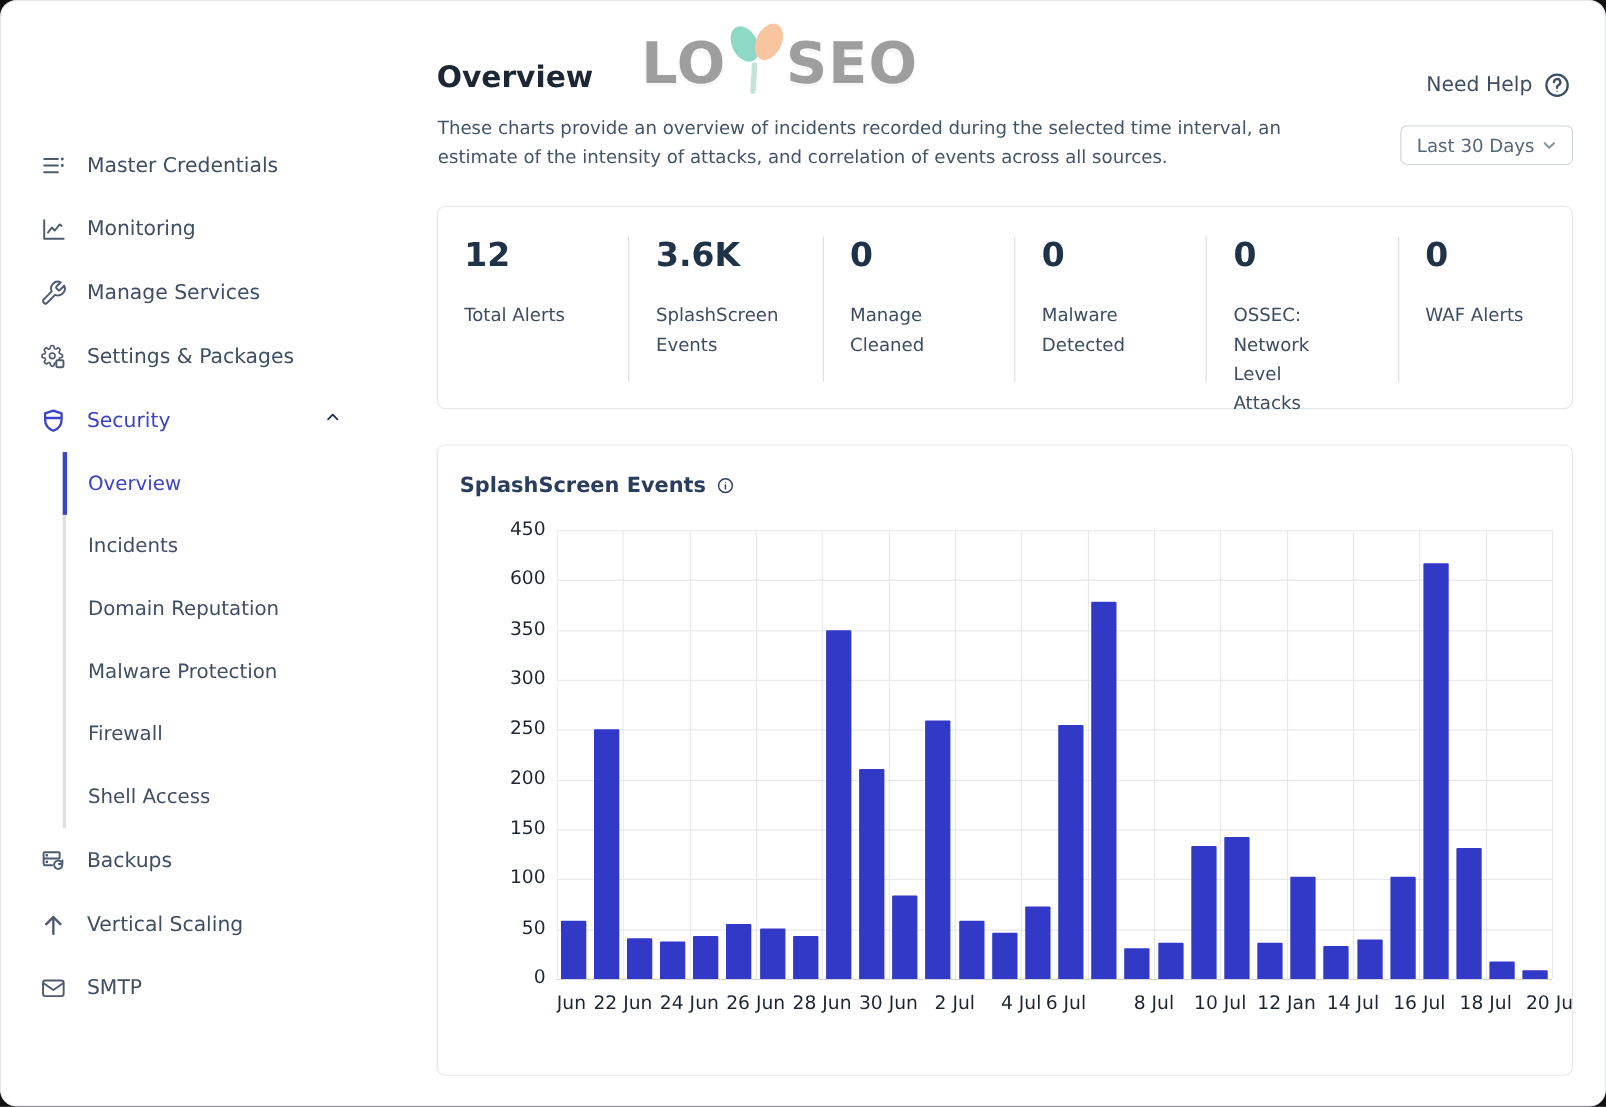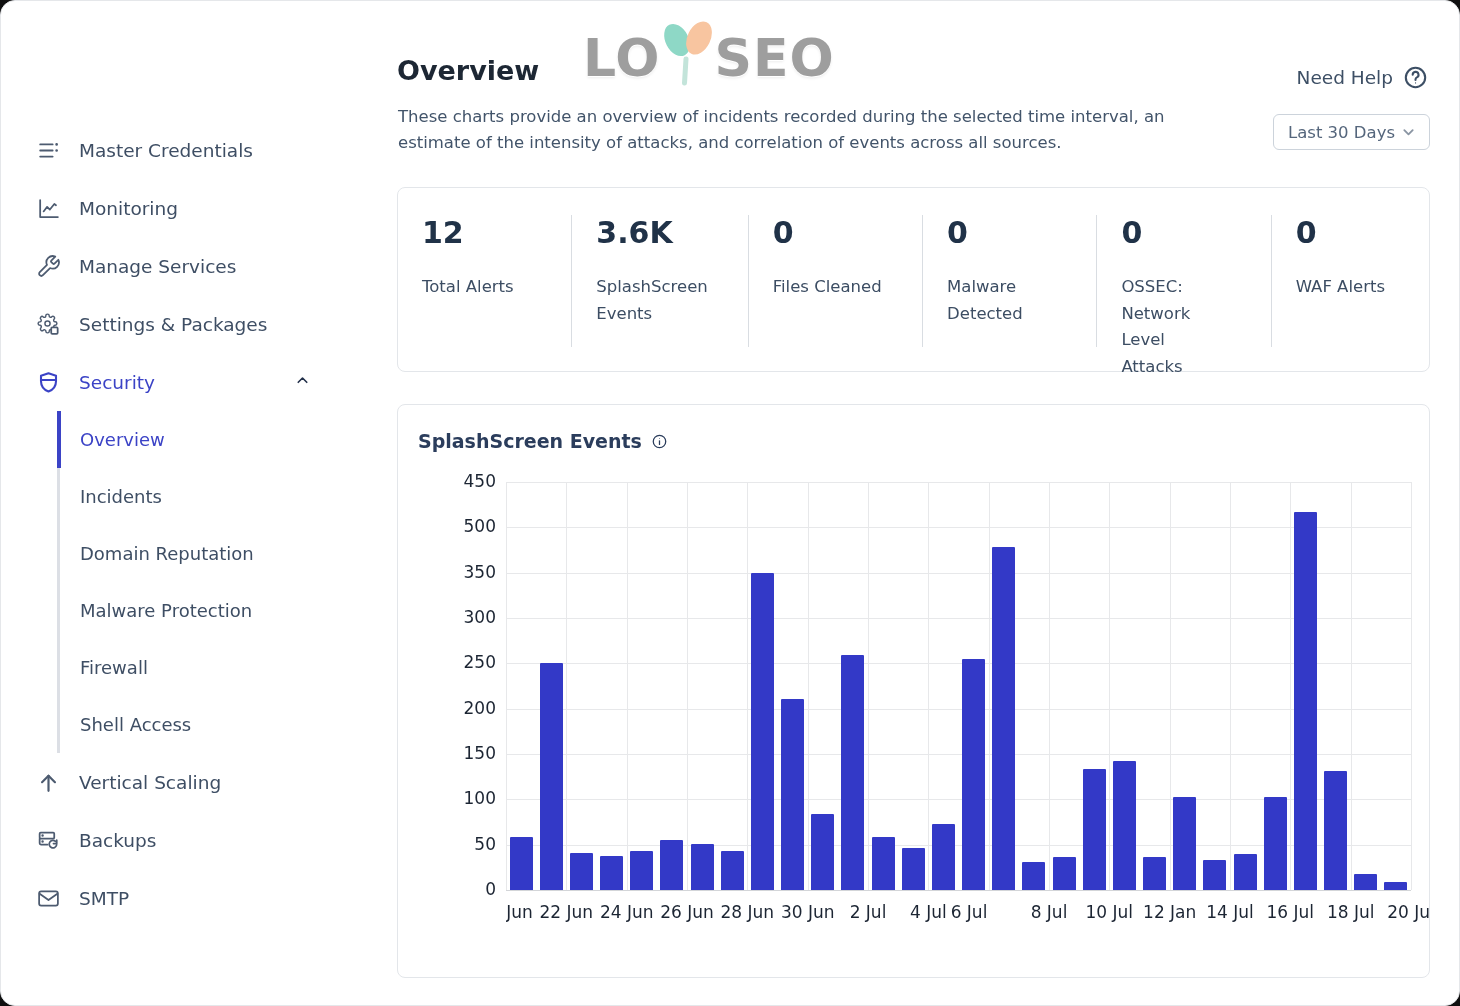--- a/index.html
+++ b/index.html
@@ -153,39 +153,39 @@
       <div class="sub-item">
         <span>Firewall</span>
       </div>
       <div class="sub-item">
         <span>Shell Access</span>
       </div>
     </div>
 
     <div class="nav-item">
       <span class="ico">
-        <svg viewBox="0 0 24 24" style="stroke-width:2.1">
-            <path d="M12 20V5.5"></path>
-            <path d="M5.8 11.7L12 5.5l6.2 6.2"></path>
-          </svg>
-      </span>
-      <span>Vertical Scaling</span>
-    </div>
-
-    <div class="nav-item">
-      <span class="ico">
         <svg viewBox="0 0 24 24">
             <rect x="3.5" y="4.5" width="14" height="5.6" rx="1"></rect>
             <path d="M3.5 10.1v4.6a1.2 1.2 0 0 0 1.2 1.2h6.3"></path>
             <path d="M6.3 7.3h.01M6.3 13h.01" stroke-width="2.4"></path>
             <path d="M19.8 16.2a3.6 3.6 0 1 1-1.1-3.4"></path>
             <path d="M19.9 11.7v3.2h-3.1"></path>
           </svg>
       </span>
       <span>Backups</span>
+    </div>
+
+    <div class="nav-item">
+      <span class="ico">
+        <svg viewBox="0 0 24 24" style="stroke-width:2.1">
+            <path d="M12 20V5.5"></path>
+            <path d="M5.8 11.7L12 5.5l6.2 6.2"></path>
+          </svg>
+      </span>
+      <span>Vertical Scaling</span>
     </div>
 
     <div class="nav-item">
       <span class="ico">
         <svg viewBox="0 0 24 24">
             <rect x="3" y="5.2" width="18" height="13.6" rx="2"></rect>
             <path d="M3.5 7.5l8.5 6 8.5-6"></path>
           </svg>
       </span>
       <span>SMTP</span>
@@ -228,21 +228,21 @@
       <div class="stat">
         <div class="stat-value">12</div>
         <div class="stat-label">Total Alerts</div>
       </div>
       <div class="stat">
         <div class="stat-value">3.6K</div>
         <div class="stat-label">SplashScreen Events</div>
       </div>
       <div class="stat">
         <div class="stat-value">0</div>
-        <div class="stat-label">Files Cleaned</div>
+        <div class="stat-label">Manage Cleaned</div>
       </div>
       <div class="stat">
         <div class="stat-value">0</div>
         <div class="stat-label">Malware Detected</div>
       </div>
       <div class="stat">
         <div class="stat-value">0</div>
         <div class="stat-label">OSSEC: Network Level Attacks</div>
       </div>
       <div class="stat">
@@ -263,21 +263,21 @@
       <div class="chart-zone">
         <div class="ycol">
             <div class="ytick" style="top:397.0px">0</div>
             <div class="ytick" style="top:351.7px">50</div>
             <div class="ytick" style="top:306.3px">100</div>
             <div class="ytick" style="top:261.0px">150</div>
             <div class="ytick" style="top:215.7px">200</div>
             <div class="ytick" style="top:170.3px">250</div>
             <div class="ytick" style="top:125.0px">300</div>
             <div class="ytick" style="top:79.7px">350</div>
-            <div class="ytick" style="top:34.3px">500</div>
+            <div class="ytick" style="top:34.3px">600</div>
             <div class="ytick" style="top:-11.0px">450</div>
           </div>
         <div class="plotclip">
           <div class="plot">
               <div class="hgrid axis" style="top:408.0px"></div>
               <div class="hgrid" style="top:362.7px"></div>
               <div class="hgrid" style="top:317.3px"></div>
               <div class="hgrid" style="top:272.0px"></div>
               <div class="hgrid" style="top:226.7px"></div>
               <div class="hgrid" style="top:181.3px"></div>

